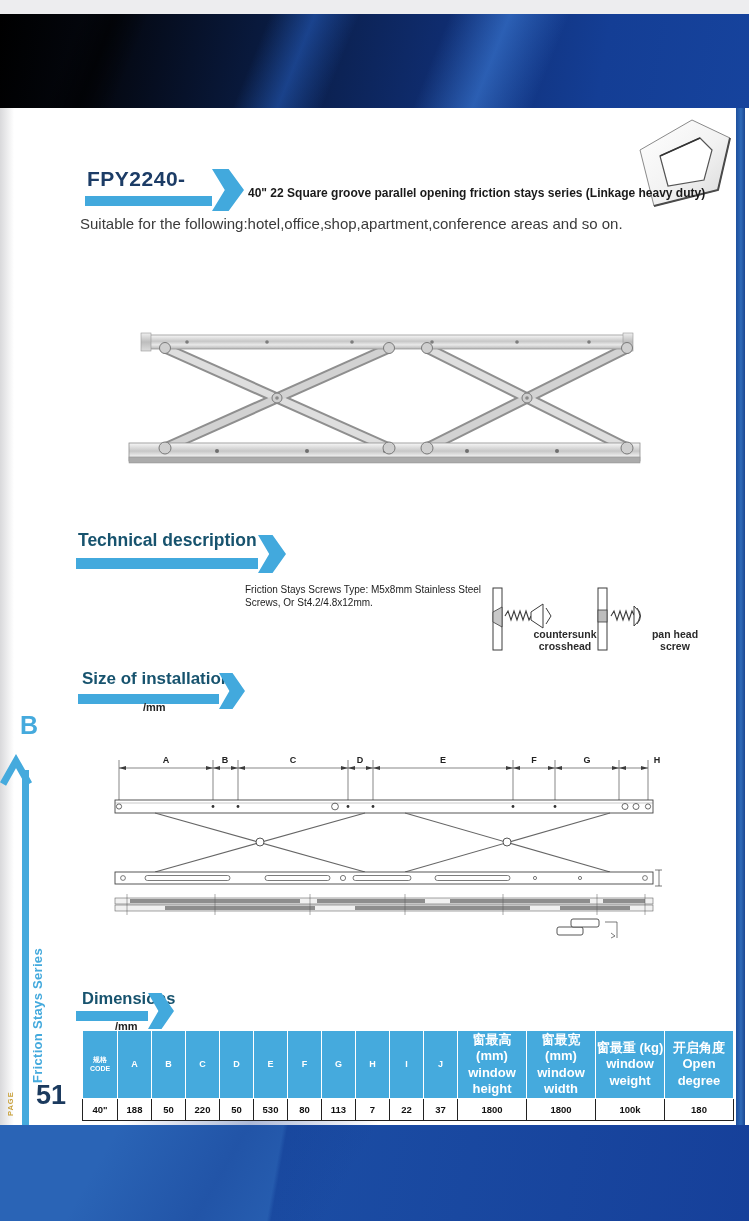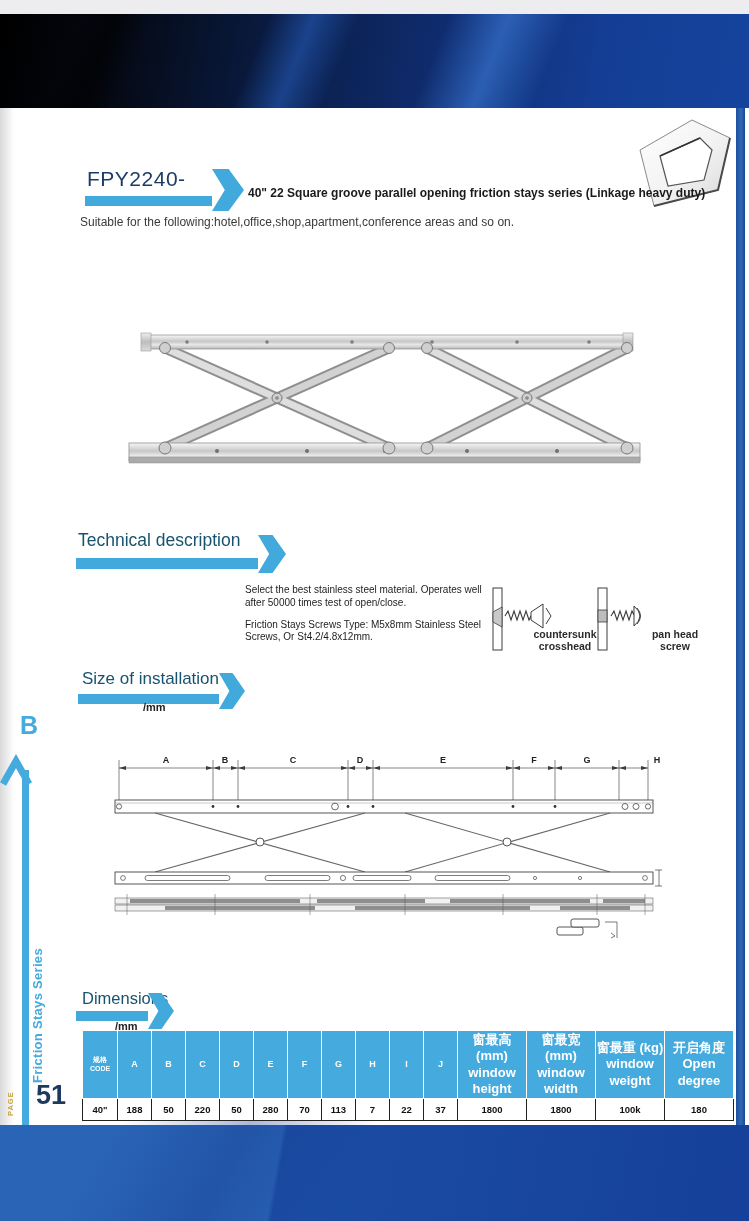--- a/index.html
+++ b/index.html
@@ -16,29 +16,29 @@
   .s3{left:60px;width:70px;background:linear-gradient(to right,rgba(0,0,0,0),rgba(0,0,0,.55),rgba(0,0,0,0))}
   .footer-band{left:0;top:1125px;width:749px;height:96px;
     background:linear-gradient(100deg,#2a64b6 0%,#2a64b6 37%,#1b4da4 37.6%,#16409a 100%)}
   .footer-streak{position:absolute;left:90px;top:-10px;width:260px;height:120px;transform:skewX(-30deg);
     background:linear-gradient(to right,rgba(20,60,150,0),rgba(18,55,140,.35),rgba(20,60,150,0))}
   .right-strip{left:736px;top:108px;width:9px;height:1017px;
     background:linear-gradient(to right,#1d4f9d,#2f6ab8 55%,#1a4792)}
   .left-edge{left:0;top:108px;width:14px;height:1017px;
     background:linear-gradient(to right,#d9d9db,rgba(255,255,255,0))}
   
-  .code-text{left:87px;top:167px;font-size:21px;font-weight:normal;color:#1c3c66;letter-spacing:.5px}
+  .code-text{left:87px;top:167px;font-size:21px;font-weight:bold;color:#1c3c66;letter-spacing:.5px}
   .code-bar{left:85px;top:196px;width:127px;height:10px}
   .blue-bar{background:#42a9dd}
   .arrow-right{background:#42a9dd;clip-path:polygon(0 0,52% 0,100% 50%,52% 100%,0 100%,40% 50%)}
   .code-arrow{left:212px;top:169px;width:32px;height:42px}
   .page-title{left:248px;top:186px;font-size:12px;color:#1a1a1a;font-weight:bold}
-  .page-subtitle{left:80px;top:215px;font-size:12px;color:#3a3a3a}
-  
-  .sec-title{font-weight:normal;color:#17536e}
+  .page-subtitle{left:80px;top:215px;font-size:15px;color:#3a3a3a}
+  
+  .sec-title{font-weight:bold;color:#17536e}
   .tech-title{left:78px;top:530px;font-size:17.5px}
   .tech-bar{left:76px;top:558px;width:182px;height:11px}
   .tech-arrow{left:258px;top:535px;width:28px;height:38px}
   .inst-title{left:82px;top:669px;font-size:17px}
   .inst-bar{left:78px;top:694px;width:141px;height:10px}
   .inst-arrow{left:219px;top:673px;width:26px;height:36px}
   .unit-label{font-size:11px;font-weight:bold;color:#222}
   .inst-unit{left:143px;top:701px}
   .dims-title{left:82px;top:989px;font-size:16.5px}
   .dims-bar{left:76px;top:1011px;width:72px;height:10px}
@@ -163,21 +163,20 @@
   <g fill="#8a8a8a">
     <circle cx="150" cy="105" r="1.8"></circle>
       <circle cx="400" cy="105" r="1.8"></circle>
   </g>
 </svg>
 
 <div class="abs sec-title tech-title">Technical description</div>
 <div class="abs tech-bar blue-bar"></div>
 <div class="abs tech-arrow arrow-right"></div>
 <div class="abs tech-text">
-  <p>Select the best stainless steel material. Operates well after 50000 times test of open/close.</p>
   <p>Friction Stays Screws Type: M5x8mm Stainless Steel Screws, Or St4.2/4.8x12mm.</p>
 </div>
 
 <svg class="abs" style="left:485px;top:586px" width="255" height="80" viewBox="0 0 255 80">
 
   <g stroke="#3c3c3c" stroke-width="1" fill="#fff">
     <rect x="8" y="2" width="9" height="62"></rect>
     <polygon points="17,21 8,26 8,36 17,41" fill="#c9c9c9" stroke-width="0.8"></polygon>
     <path d="M20,30 l3,-5 3,9 3,-9 3,9 3,-9 3,9 3,-9 3,9 2,-4" fill="none" stroke-width="1.1"></path>
     <polygon points="46,26 46,34 58,42 58,18" fill="#fff"></polygon>
@@ -381,22 +380,22 @@
           </th>
         </tr>
       </thead>
     <tbody id="tbl-body">
         <tr>
           <td>40"</td>
           <td>188</td>
           <td>50</td>
           <td>220</td>
           <td>50</td>
-          <td>280</td>
-          <td>70</td>
+          <td>530</td>
+          <td>80</td>
           <td>113</td>
           <td>7</td>
           <td>22</td>
           <td>37</td>
           <td>1800</td>
           <td>1800</td>
           <td>100k</td>
           <td>180</td>
         </tr>
       </tbody>

